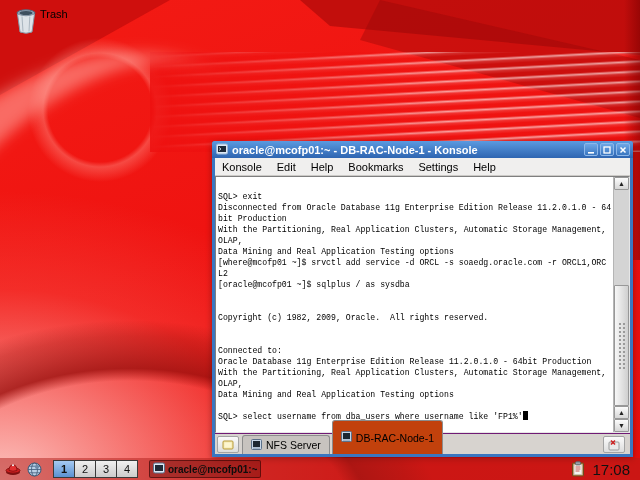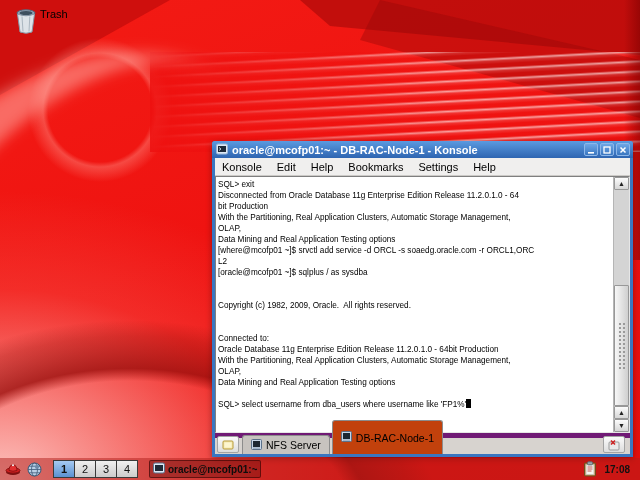--- a/index.html
+++ b/index.html
@@ -48,36 +48,36 @@
   .title-buttons { margin-left:auto; display:flex; gap:2px; }
   .tb-btn { width:14px; height:13px; border-radius:2px; border:1px solid #8db7e9;
     background:linear-gradient(#6ea7e6,#3a76c0); display:flex; align-items:center; justify-content:center; }
 
   .menubar { height:18px; background:#f0efee; border-bottom:1px solid #cccac7;
     display:flex; align-items:center; gap:15px; padding:0 7px; font-size:11px; color:#000; }
   .menu-item { cursor:default; }
 
   .term-wrap { flex:1; display:flex; background:#fff; overflow:hidden;
     border:1px solid #7f7f7f; border-right-color:#e6e6e6; border-bottom-color:#e6e6e6; }
-  .terminal { flex:1; overflow:hidden; padding:2px 0 0 2px; color:#000;
-    font-family:Liberation Sans, sans-serif; font-size:8.2px; }
+  .terminal { flex:1; overflow:hidden; padding:14px 0 0 2px; color:#000;
+    font-family:Liberation Mono, monospace; font-size:8.2px; }
   .term-line { height:11px; line-height:11px; white-space:pre; }
   .cursor { display:inline-block; width:5px; height:9px; background:#000; vertical-align:-1px; }
 
   .scrollbar { width:16px; display:flex; flex-direction:column; background:#dcdcdc; border-left:1px solid #b5b5b5; }
   .sb-btn { height:13px; flex:none; border:1px solid #989898; border-radius:1px;
     background:linear-gradient(#fcfcfc,#d6d6d6); display:flex; align-items:center; justify-content:center;
     font-size:7px; line-height:7px; color:#222; }
   .sb-track { flex:1; position:relative; background:#d4d4d4; }
   .sb-thumb { position:absolute; left:0; right:0; top:44%; bottom:0; border:1px solid #989898; border-radius:1px;
     background:linear-gradient(90deg,#f7f7f7,#cfcfcf); }
   .sb-grip { position:absolute; left:3px; right:3px; top:30%; height:40%;
     background-image:radial-gradient(#9a9a9a 0.8px, rgba(0,0,0,0) 1px); background-size:4px 4px; }
 
-  .tabbar { height:21px; flex:none; background:#d7d3cf; border-top:5px solid #701a75;
+  .tabbar { height:21px; flex:none; background:#d7d3cf; border-top:1px solid #701a75;
     display:flex; align-items:flex-end; padding:1px 2px 0; }
   .tab-tool { width:22px; height:17px; margin:0 3px 1px 0; border:1px solid #a3a3a3; border-radius:2px;
     background:linear-gradient(#fbfbfb,#dcdcdc); display:flex; align-items:center; justify-content:center; }
   .tab { height:19px; display:flex; align-items:center; gap:4px; padding:0 8px; margin-right:2px;
     font-size:10.5px; color:#000; background:#c7c3bf; border:1px solid #8c8c8c; border-bottom:none;
     border-radius:3px 3px 0 0; }
   .tab.active { background:#c2410c; height:34px;align-items:center; }
   .tab-spacer { flex:1; }
 
   
@@ -87,21 +87,21 @@
   .pager { display:flex; margin:0 8px 0 8px; }
   .pager-cell { width:22px; height:18px; margin-left:-1px; border:1px solid #3a3a3a;
     background:linear-gradient(#f0f0f0,#cccccc); color:#111; font-size:11px;
     display:flex; align-items:center; justify-content:center; }
   .pager-cell.active { background:linear-gradient(#a6caf2,#5a92d2); font-weight:bold; }
   .task-btn { width:112px; height:18px; display:flex; align-items:center; gap:3px; padding:0 3px;
     background:rgba(80,8,6,.32); border:1px solid rgba(45,0,0,.55); border-radius:2px;
     font-size:10px; font-weight:bold; color:#0d0d0d; white-space:nowrap; overflow:hidden; }
   .task-label { white-space:nowrap; overflow:hidden; }
   .panel-spacer { flex:1; }
-  .clock { font-size:10px; font-weight:bold; color:#111; padding:0 6px 0 2px; }
+  .clock { font-size:15px; font-weight:normal; color:#111; padding:0 6px 0 2px; }
 </style>
 </head>
 <body>
 
 <div class="desktop">
   <div class="wp wp-dark-tl"></div>
   <div class="wp wp-ring-tl"></div>
   <div class="wp wp-wedge-tr1"></div>
   <div class="wp wp-wedge-tr2"></div>
   <div class="wp wp-streaks"></div>

